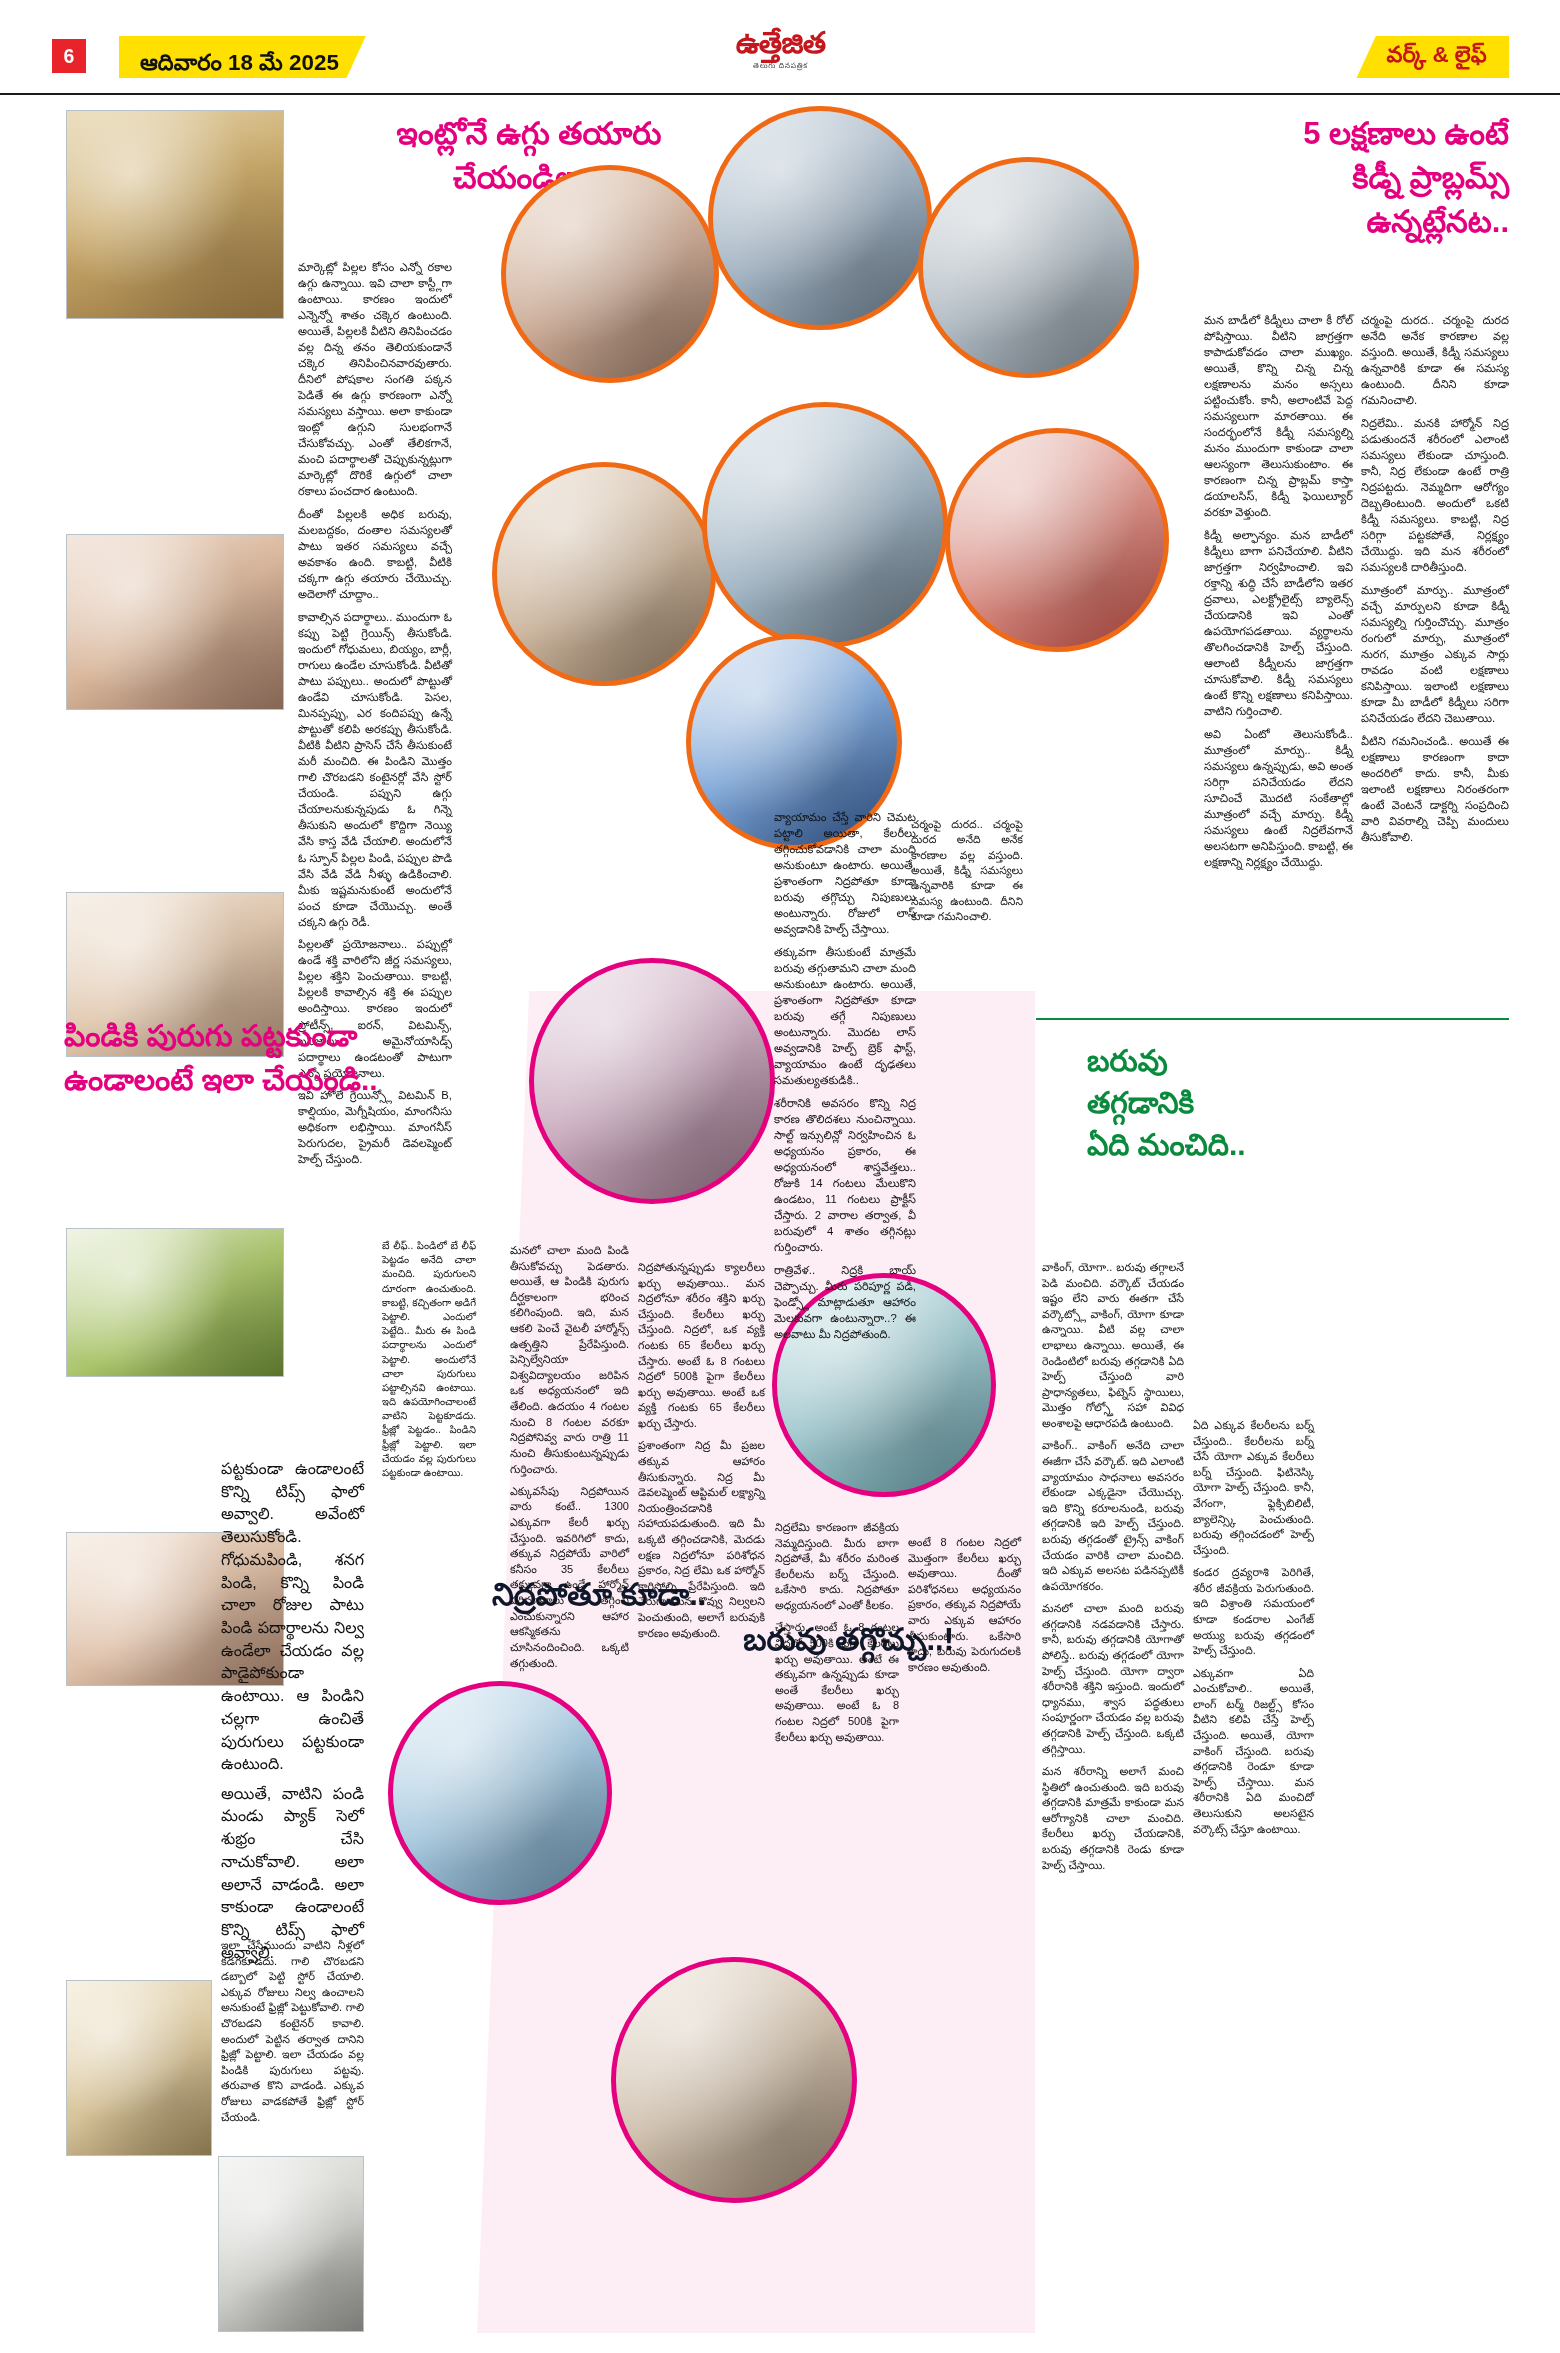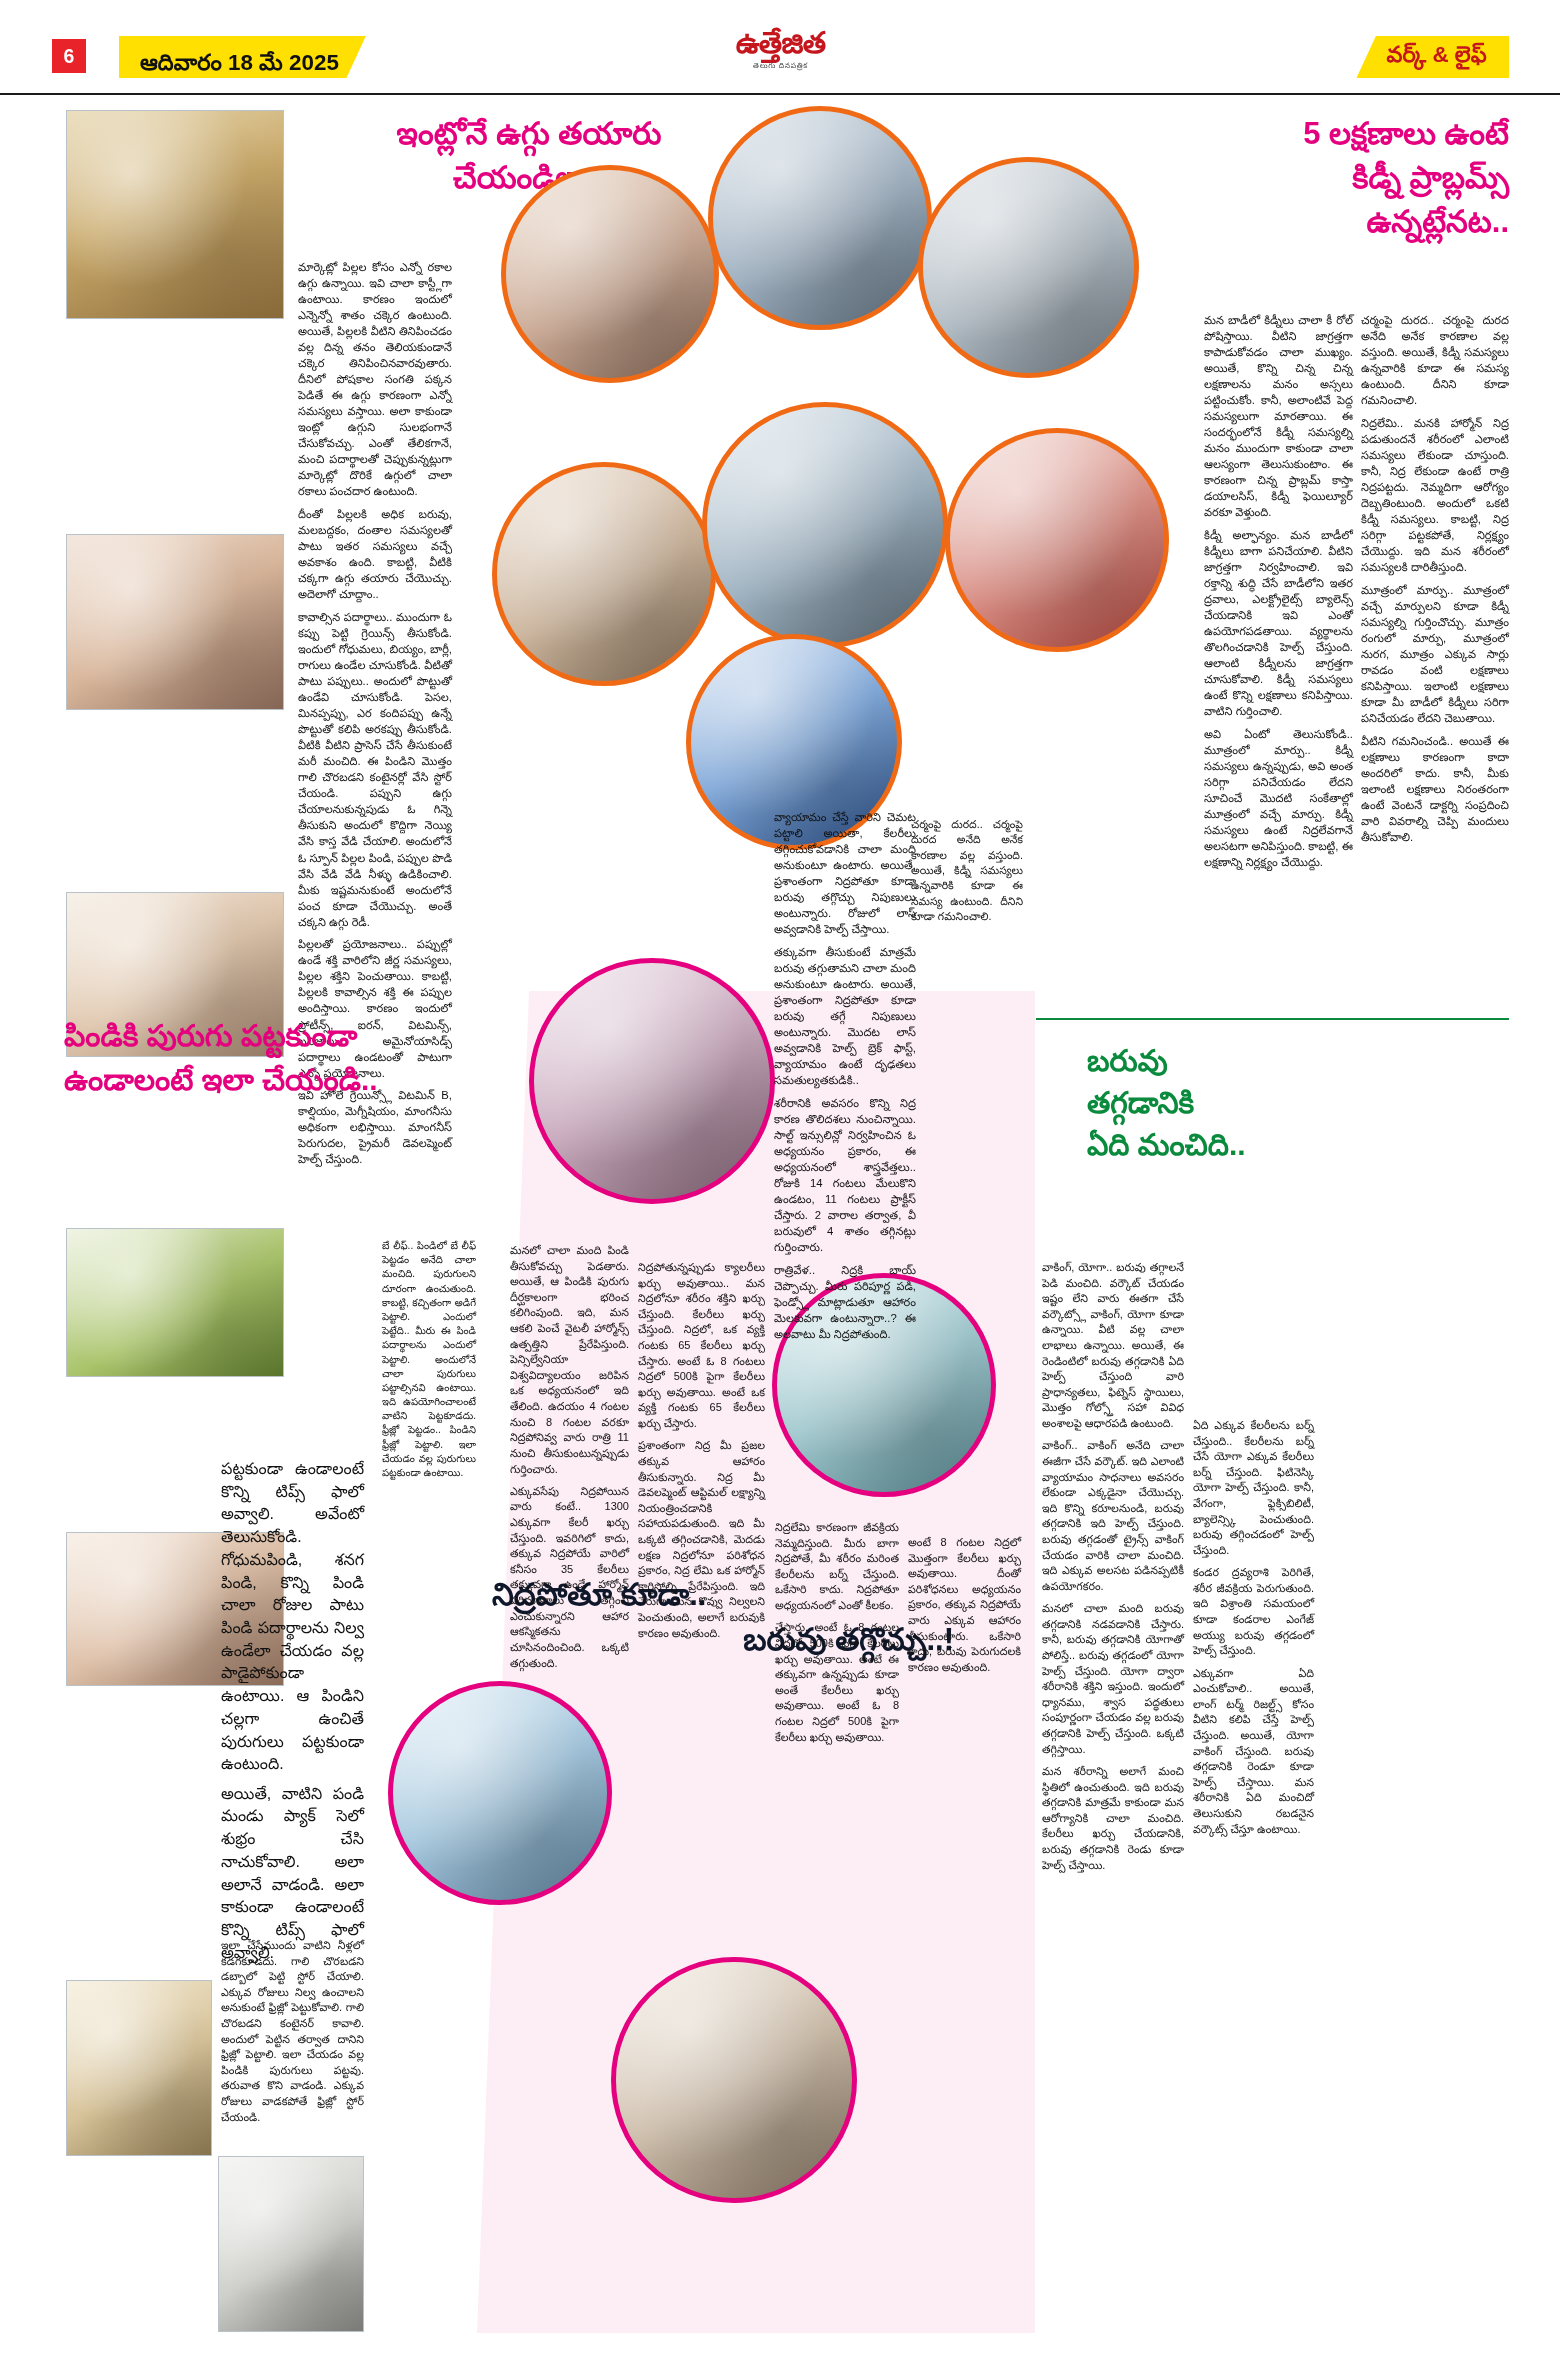--- a/index.html
+++ b/index.html
@@ -321,17 +321,17 @@
 
   <div class="col-text" style="position:absolute; left:1042px; top:1260px; width:142px; height:1051px; font-size:11px;">
     <p style="margin:0 0 6.7px 0;">వాకింగ్, యోగా.. బరువు తగ్గాలనే పెడి మంచిది. వర్కౌట్ చేయడం ఇష్టం లేని వారు ఈతగా చేసే వర్కౌట్స్లో వాకింగ్, యోగా కూడా ఉన్నాయి. వీటి వల్ల చాలా లాభాలు ఉన్నాయి. అయితే, ఈ రెండింటిలో బరువు తగ్గడానికి ఏది హెల్ప్ చేస్తుంది వారి ప్రాధాన్యతలు, ఫిట్నెస్ స్థాయిలు, మొత్తం గోల్స్తో సహా వివిధ అంశాలపై ఆధారపడి ఉంటుంది.</p>
     <p style="margin:0 0 6.7px 0;">వాకింగ్.. వాకింగ్ అనేది చాలా ఈజీగా చేసే వర్కౌట్. ఇది ఎలాంటి వ్యాయామం సాధనాలు అవసరం లేకుండా ఎక్కడైనా చేయొచ్చు. ఇది కొన్ని కరూలనుండి, బరువు తగ్గడానికి ఇది హెల్ప్ చేస్తుంది. బరువు తగ్గడంతో ట్రైన్స్ వాకింగ్ చేయడం వారికి చాలా మంచిది. ఇది ఎక్కువ అలసట పడినప్పటికీ ఉపయోగకరం.</p>
     <p style="margin:0 0 6.7px 0;">మనలో చాలా మంది బరువు తగ్గడానికి నడవడానికి చేస్తారు. కానీ, బరువు తగ్గడానికి యోగాతో పోలిస్తే.. బరువు తగ్గడంలో యోగా హెల్ప్ చేస్తుంది. యోగా ద్వారా శరీరానికి శక్తిని ఇస్తుంది. ఇందులో ధ్యానము, శ్వాస పద్ధతులు సంపూర్ణంగా చేయడం వల్ల బరువు తగ్గడానికి హెల్ప్ చేస్తుంది. ఒక్కటి తగ్గిస్తాయి.</p>
     <p style="margin:0;">మన శరీరాన్ని అలాగే మంచి స్థితిలో ఉంచుతుంది. ఇది బరువు తగ్గడానికి మాత్రమే కాకుండా మన ఆరోగ్యానికి చాలా మంచిది. కేలరీలు ఖర్చు చేయడానికి, బరువు తగ్గడానికి రెండు కూడా హెల్ప్ చేస్తాయి.</p>
   </div>
   <div class="col-text" style="position:absolute; left:1193px; top:1418px; width:121px; height:894px; font-size:11px;">
     <p style="margin:0 0 6.7px 0;">ఏది ఎక్కువ కేలరీలను బర్న్ చేస్తుంది.. కేలరీలను బర్న్ చేసే యోగా ఎక్కువ కేలరీలు బర్న్ చేస్తుంది. ఫిటినెస్కి యోగా హెల్ప్ చేస్తుంది. కానీ, వేగంగా, ఫ్లెక్సిబిలిటీ, బ్యాలెన్స్కి పెంచుతుంది. బరువు తగ్గించడంలో హెల్ప్ చేస్తుంది.</p>
     <p style="margin:0 0 6.7px 0;">కండర ద్రవ్యరాశి పెరిగితే, శరీర జీవక్రియ పెరుగుతుంది. ఇది విశ్రాంతి సమయంలో కూడా కండరాల ఎంగేజ్ అయ్యు బరువు తగ్గడంలో హెల్ప్ చేస్తుంది.</p>
-    <p style="margin:0;">ఎక్కువగా ఏది ఎంచుకోవాలి.. అయితే, లాంగ్ టర్మ్ రిజల్ట్స్ కోసం వీటిని కలిపి చేస్తే హెల్ప్ చేస్తుంది. అయితే, యోగా వాకింగ్ చేస్తుంది. బరువు తగ్గడానికి రెండూ కూడా హెల్ప్ చేస్తాయి. మన శరీరానికి ఏది మంచిదో తెలుసుకుని రబడనైన వర్కౌట్స్ చేస్తూ ఉంటాయి.</p>
+    <p style="margin:0;">ఎక్కువగా ఏది ఎంచుకోవాలి.. అయితే, లాంగ్ టర్మ్ రిజల్ట్స్ కోసం వీటిని కలిపి చేస్తే హెల్ప్ చేస్తుంది. అయితే, యోగా వాకింగ్ చేస్తుంది. బరువు తగ్గడానికి రెండూ కూడా హెల్ప్ చేస్తాయి. మన శరీరానికి ఏది మంచిదో తెలుసుకుని అలసటైన వర్కౌట్స్ చేస్తూ ఉంటాయి.</p>
   </div>
 
 </div>
 
 
 </body></html>

